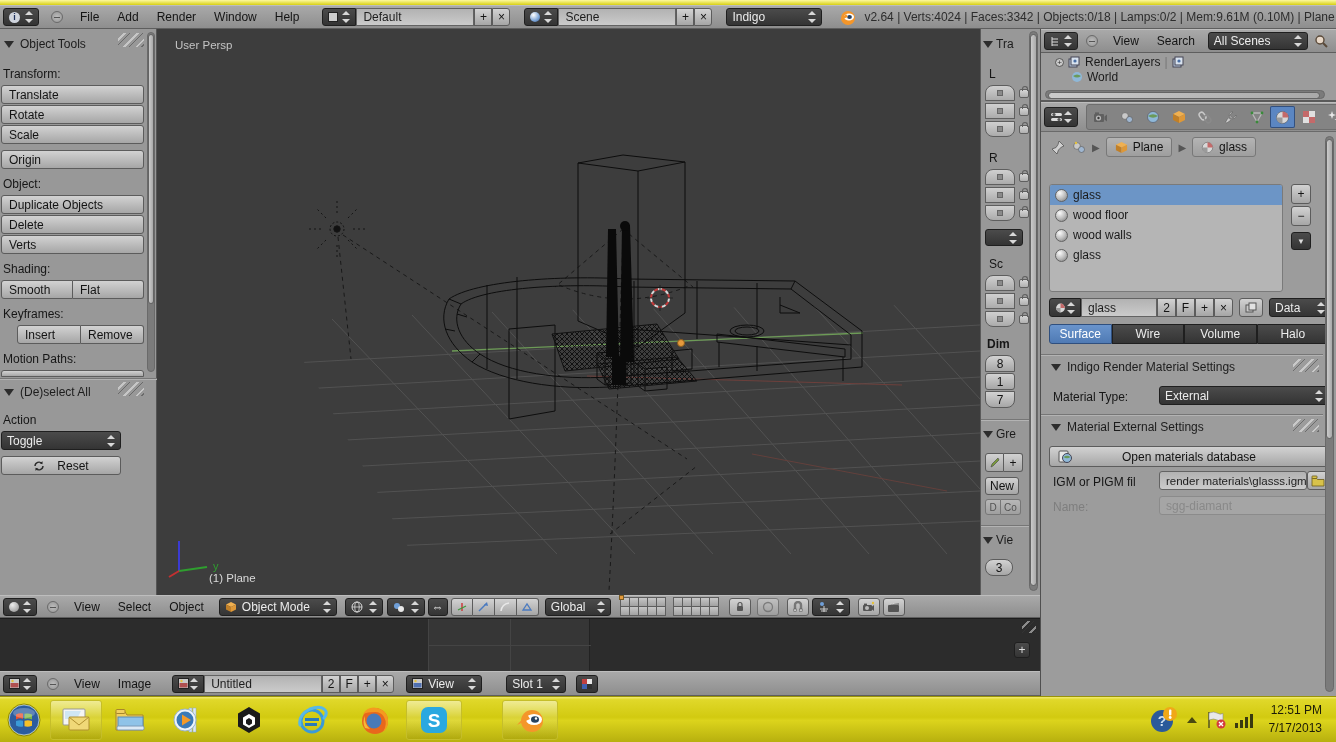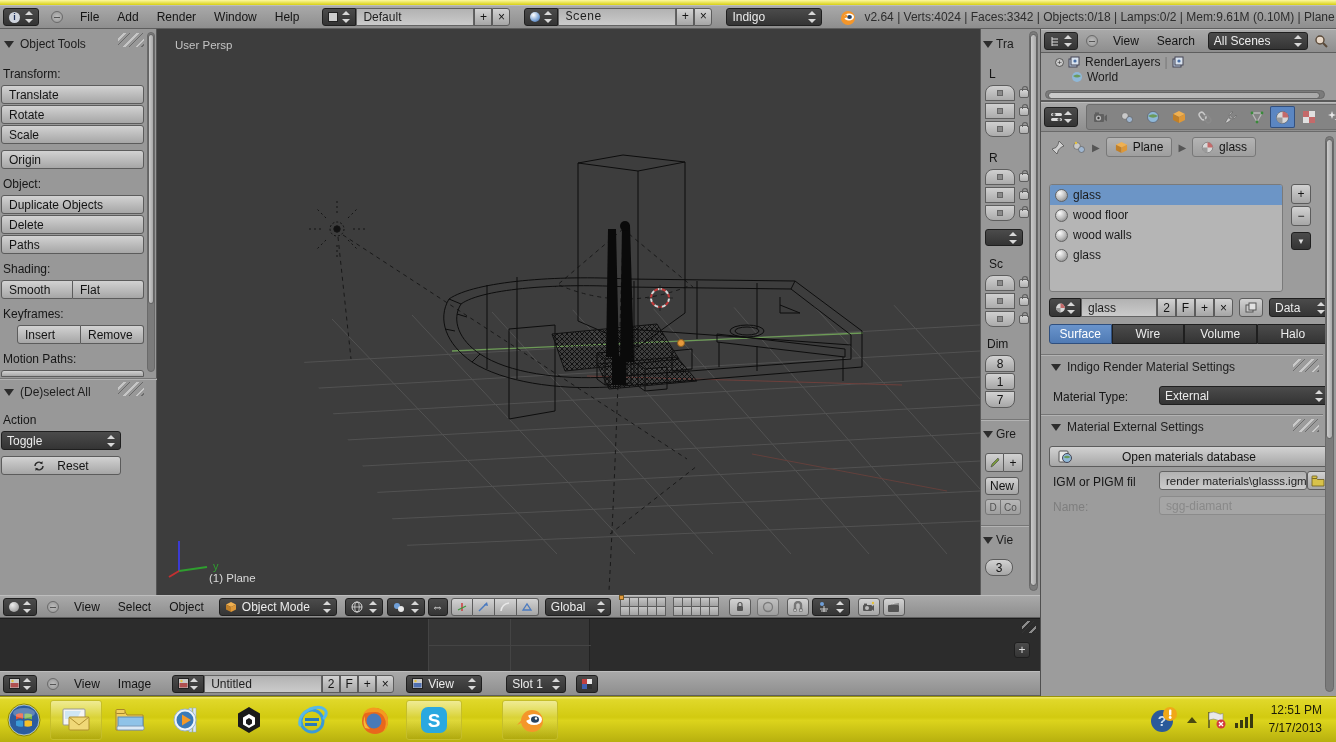--- a/index.html
+++ b/index.html
@@ -67,21 +67,21 @@
       <span style="width:10px;height:10px;background:#cfcfcf;display:inline-block;border:1px solid #222;"></span>
         <span class="ud"></span>
     </div>
     <div class="field" style="width:118px;height:18px;border-radius:0;">
         <span>Default</span>
       </div>
     <div class="wbtn" style="width:18px;height:18px;border-radius:0;">+</div>
     <div class="wbtn" style="width:18px;height:18px;border-radius:0 3px 3px 0;">×</div>
   </div>
 
-  <div style="display:flex;align-items:center;margin-left:14px;font-family:Liberation Mono, monospace;">
+  <div style="display:flex;align-items:center;margin-left:14px;">
     <div class="wdark" style="width:34px;height:18px;border-radius:3px 0 0 3px;">
       <span style="width:10px;height:10px;border-radius:50%;background:radial-gradient(circle at 35% 30%,#fff,#7aa3d6 60%,#3c5f94);display:inline-block;"></span>
         <span class="ud"></span>
     </div>
     <div class="field" style="width:118px;height:18px;border-radius:0;">
         <span>Scene</span>
       </div>
     <div class="wbtn" style="width:18px;height:18px;border-radius:0;">+</div>
     <div class="wbtn" style="width:18px;height:18px;border-radius:0 3px 3px 0;">×</div>
   </div>
@@ -109,21 +109,21 @@
 
   <div class="abs" style="left:3px;top:38px;">Transform:</div>
   <div class="wbtn left abs" style="left:1px;top:56px;width:143px;height:19px;">Translate</div>
   <div class="wbtn left abs" style="left:1px;top:76px;width:143px;height:19px;">Rotate</div>
   <div class="wbtn left abs" style="left:1px;top:96px;width:143px;height:19px;">Scale</div>
   <div class="wbtn left abs" style="left:1px;top:121px;width:143px;height:19px;">Origin</div>
 
   <div class="abs" style="left:3px;top:148px;">Object:</div>
   <div class="wbtn left abs" style="left:1px;top:166px;width:143px;height:19px;">Duplicate Objects</div>
   <div class="wbtn left abs" style="left:1px;top:186px;width:143px;height:19px;">Delete</div>
-  <div class="wbtn left abs" style="left:1px;top:206px;width:143px;height:19px;">Paths</div>
+  <div class="wbtn left abs" style="left:1px;top:206px;width:143px;height:19px;">Verts</div>
 
   <div class="abs" style="left:3px;top:233px;">Shading:</div>
   <div class="abs" style="left:1px;top:251px;width:143px;height:19px;display:flex;">
     <div class="wbtn left" style="flex:1;border-radius:3px 0 0 3px;">Smooth</div>
     <div class="wbtn left" style="flex:1;border-radius:0 3px 3px 0;border-left:none;">Flat</div>
   </div>
 
   <div class="abs" style="left:3px;top:278px;">Keyframes:</div>
   <div class="abs" style="left:1px;top:296px;width:143px;height:19px;display:flex;">
     <div class="wbtn left" style="flex:1;border-radius:3px 0 0 3px;margin-left:16px;">Insert</div>
@@ -340,21 +340,21 @@
       </div>
     <div style="display:flex;gap:4px;align-items:center;">
         <div class="nslider"></div>
         <div class="lockicon"></div>
       </div>
     <div style="display:flex;gap:4px;align-items:center;">
         <div class="nslider" style="border-radius:0 0 8px 8px;"></div>
         <div class="lockicon"></div>
       </div>
   </div>
-  <div class="abs" style="left:6px;top:308px;">Dim</div>
+  <div class="abs" style="left:6px;top:308px;font-weight:bold;">Dim</div>
   <div class="wbtn abs" style="left:4px;top:326px;width:30px;height:17px;border-radius:8px 8px 0 0;">8</div>
   <div class="wbtn abs" style="left:4px;top:344px;width:30px;height:17px;">1</div>
   <div class="wbtn abs" style="left:4px;top:362px;width:30px;height:17px;border-radius:0 0 8px 8px;">7</div>
   <div class="abs seprow" style="left:0;top:390px;width:48px;"></div>
   <div class="ptitle abs" style="left:2px;top:398px;">
       <span class="tri" style="margin-right:3px;"></span>
       <span>Gre</span>
     </div>
   <div class="abs" style="left:4px;top:424px;display:flex;">
     <div class="wbtn" style="width:19px;height:19px;border-radius:3px 0 0 3px;">

